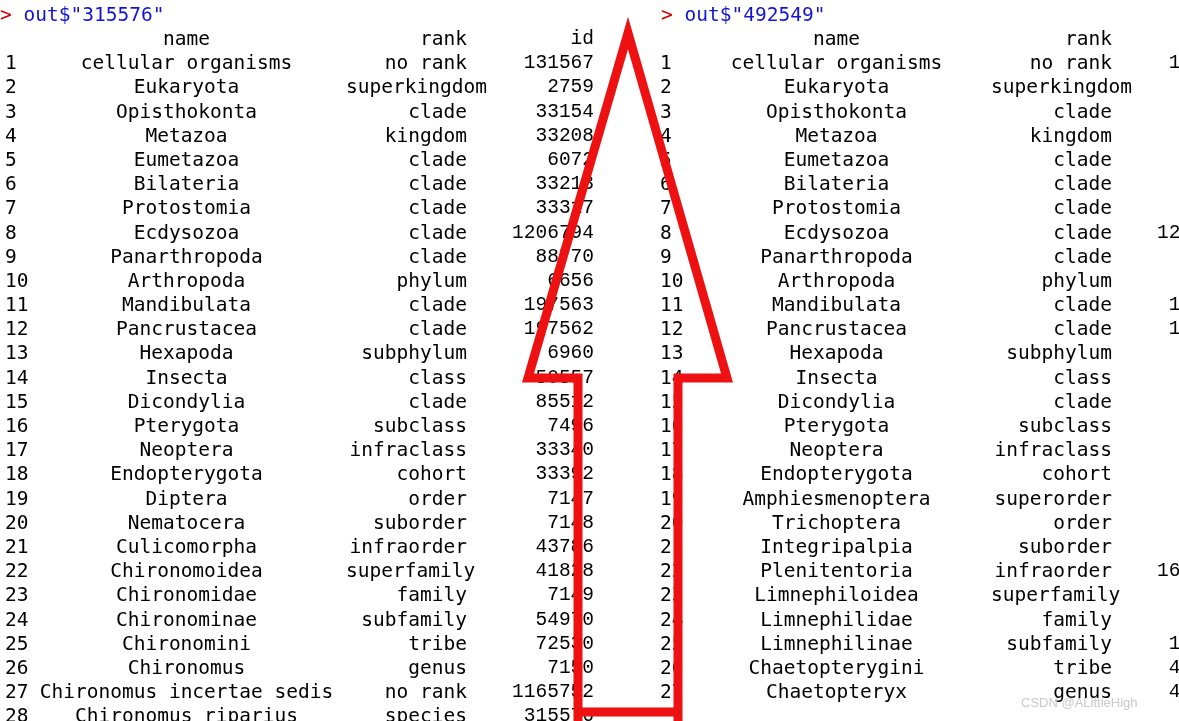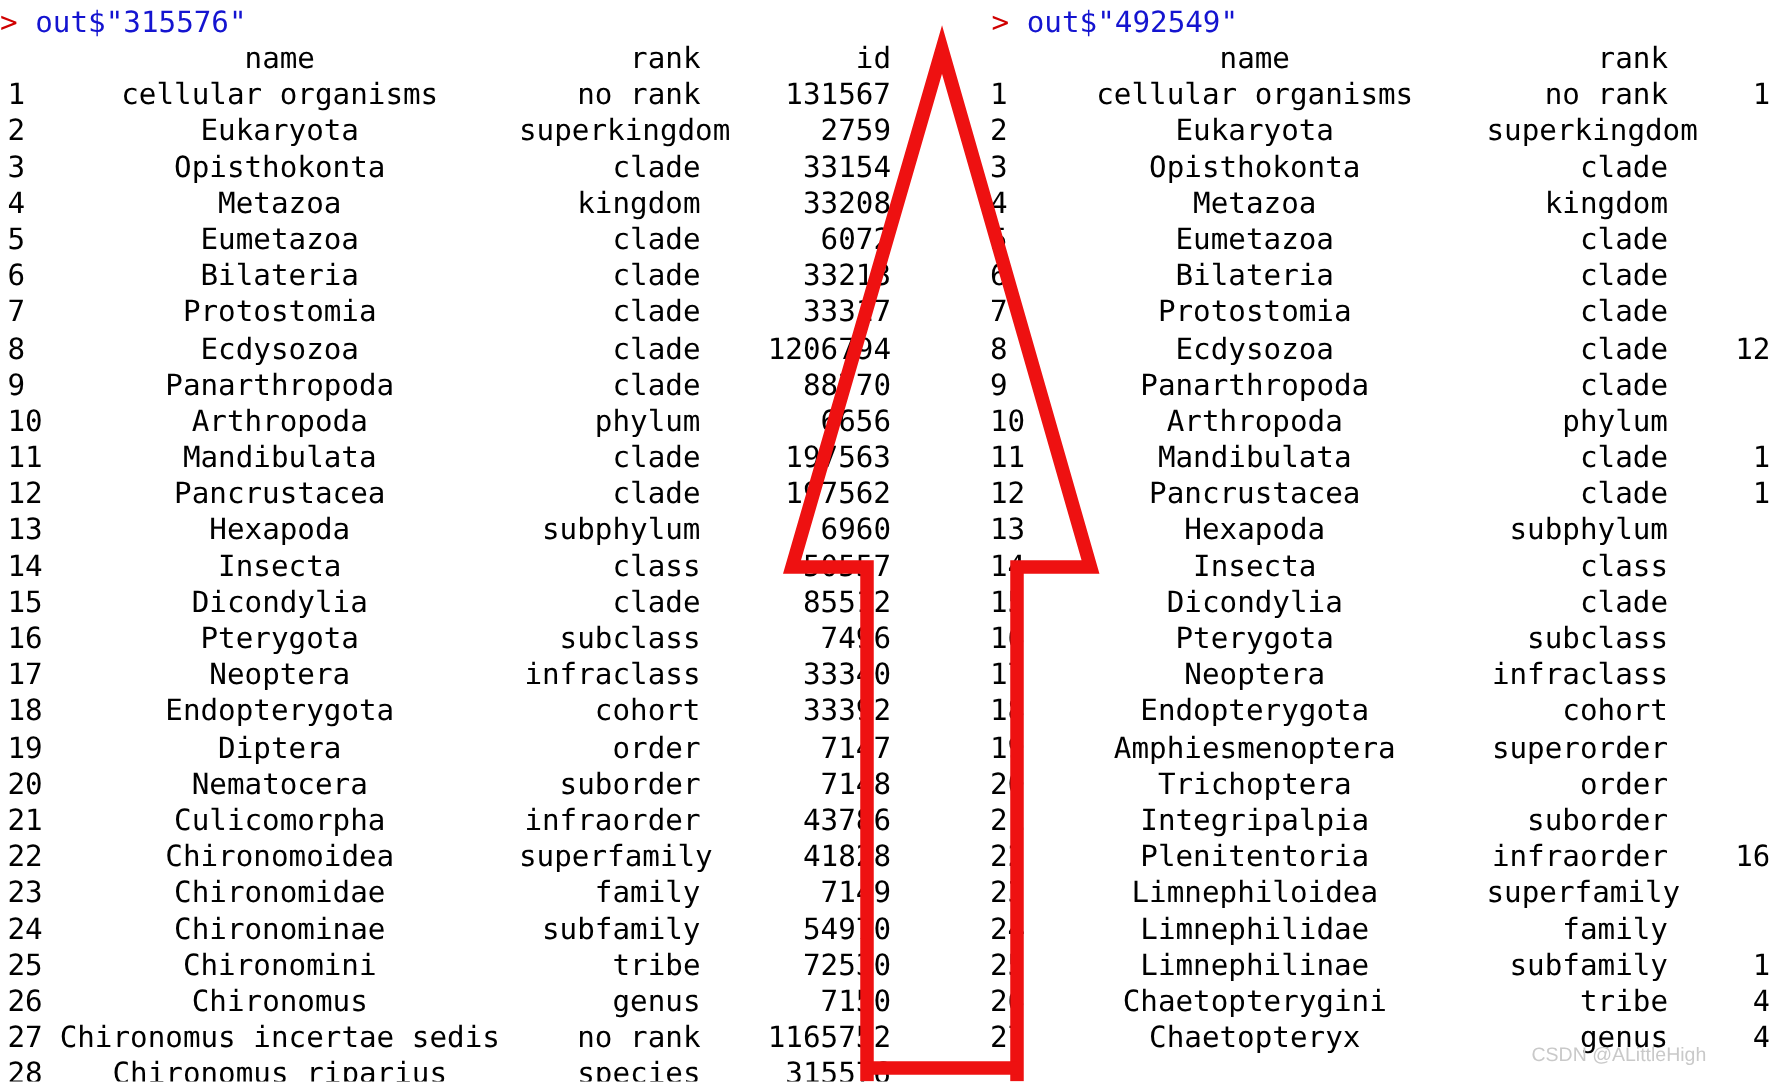--- a/index.html
+++ b/index.html
@@ -67,21 +67,21 @@
   .cell {
     font-size: 19.5px;
     line-height: 24.2px;
     height: 24.2px;
     white-space: pre;
     overflow: visible;
   }
   .cell-num   { text-align: left;  padding-left: 5px; }
   .cell-name  { text-align: center; padding-right: 9px; }
   .cell-rank  { text-align: right; padding-right: 9px; }
-  .cell-id    { text-align: right; padding-right: 3px; }
+  .cell-id    { text-align: right; padding-right: 3px; font-family: Liberation Mono, monospace; }
 
   .head-cell { }
 
   
   #arrow-annotation {
     position: absolute;
     left: 0;
     top: 0;
     width: 1179px;
     height: 721px;

